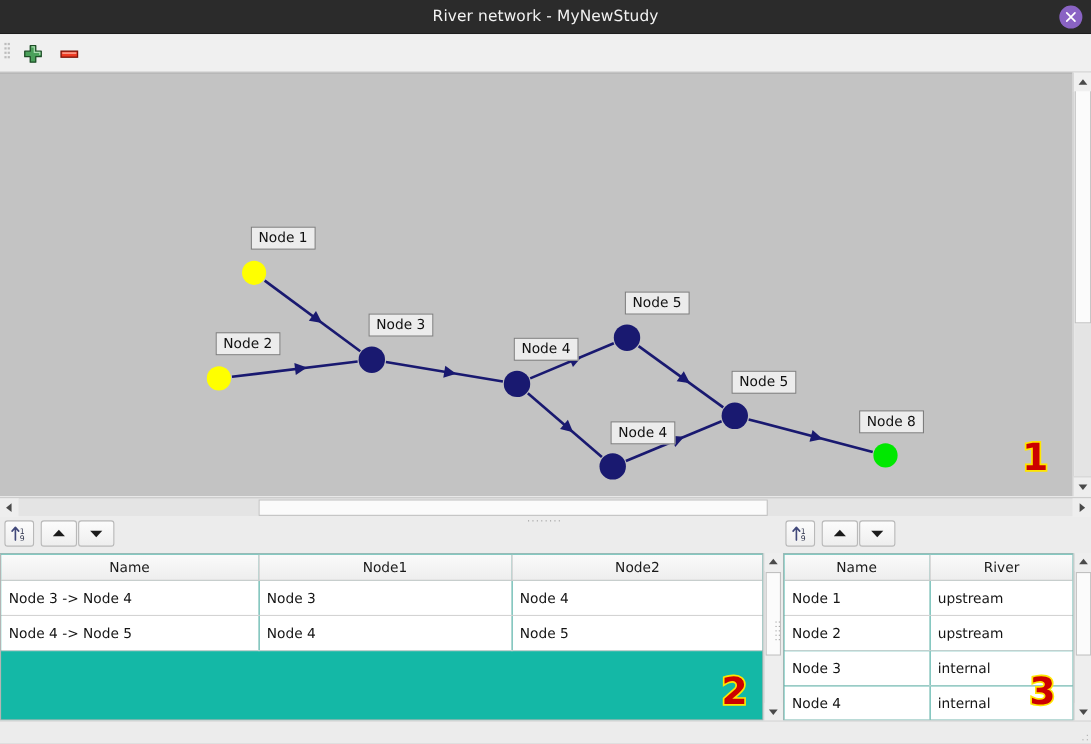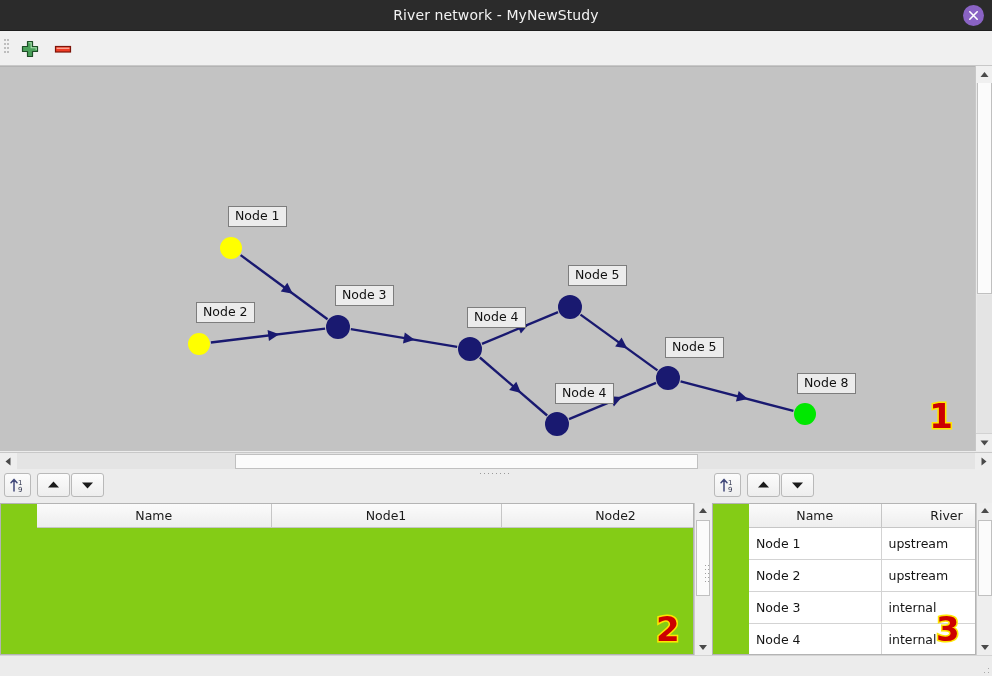--- a/index.html
+++ b/index.html
@@ -202,25 +202,24 @@
     background: #ffffff;
     border-right: 1px solid #d3d3d3;
     border-bottom: 1px solid #d3d3d3;
     height: 29px;
     padding-left: 7px;
     overflow: hidden;
     white-space: nowrap;
   }
   .grid-wrap {
     position: absolute;
-    background: #84cc16;
+    background: #14b8a6;
     border: 1px solid #b4b4b4;
     overflow: hidden;
     box-sizing: border-box;
-    padding-left: 36px;
   }
   .tbl-vscroll {
     position: absolute;
     width: 16px;
     background: #eeeeee;
     border-left: 1px solid #cbcbcb;
     box-sizing: border-box;
   }
   .tbl-vscroll .thumb {
     position: absolute; left: 1px;
@@ -320,21 +319,21 @@
           <circle cx="805" cy="347" r="11" fill="#00e800"></circle>
         </svg>
       <div id="graph-labels">
           <div class="node-label" style="left: 228px; top: 139px;">Node 1</div>
           <div class="node-label" style="left: 196px; top: 235px;">Node 2</div>
           <div class="node-label" style="left: 335px; top: 218px;">Node 3</div>
           <div class="node-label" style="left: 467px; top: 240px;">Node 4</div>
           <div class="node-label" style="left: 568px; top: 198px;">Node 5</div>
           <div class="node-label" style="left: 555px; top: 316px;">Node 4</div>
           <div class="node-label" style="left: 665px; top: 270px;">Node 5</div>
-          <div class="node-label" style="left: 797px; top: 306px;">Node 8</div>
+          <div class="node-label" style="left: 781px; top: 306px;">Node 8</div>
         </div>
       <div class="annot" style="right:22px; bottom:18px;">1</div>
     </div>
 
     <div class="vscroll">
       <div class="thumb"></div>
       <div class="trough-low"></div>
       <div class="sb-arrow">
         <svg width="17" height="17" viewBox="0 0 17 17">
             <path d="M4.5 6.5 L12.5 6.5 L8.5 11.5 Z" fill="#4a4a4a"></path>
@@ -424,20 +423,30 @@
           <col style="width:229px">
         </colgroup>
       <thead>
           <tr>
             <th>Name</th>
             <th>Node1</th>
             <th>Node2</th>
           </tr>
         </thead>
       <tbody>
+          <tr>
+            <td>Node 3 -&gt; Node 4</td>
+            <td>Node 3</td>
+            <td>Node 4</td>
+          </tr>
+          <tr>
+            <td>Node 4 -&gt; Node 5</td>
+            <td>Node 4</td>
+            <td>Node 5</td>
+          </tr>
         </tbody>
     </table>
   </div>
   <div class="annot" style="left:656px; top:612px;">2</div>
 
   <div class="tbl-vscroll" style="left:694px; top:503px; height:152px;">
     <div class="tbl-arrow" style="top:0">
       <svg width="16" height="16" viewBox="0 0 16 16">
           <path d="M4 10 L12 10 L8 5 Z" fill="#4a4a4a"></path>
         </svg>

